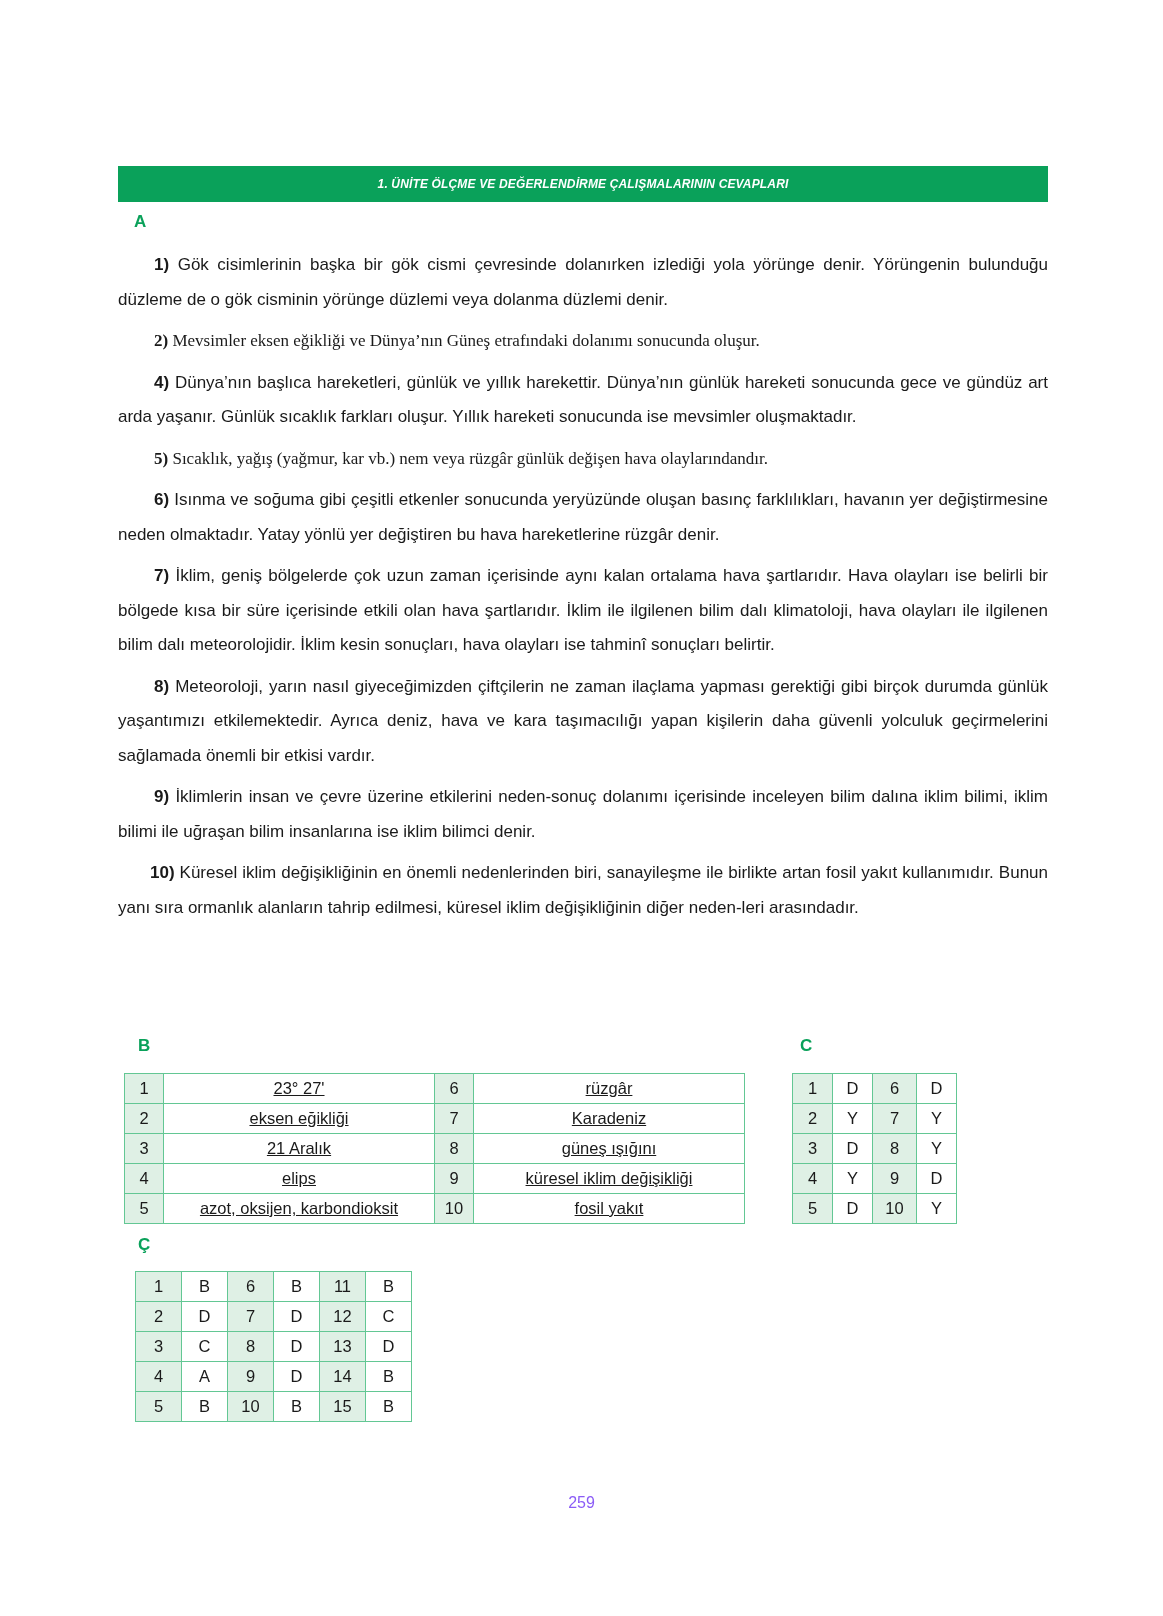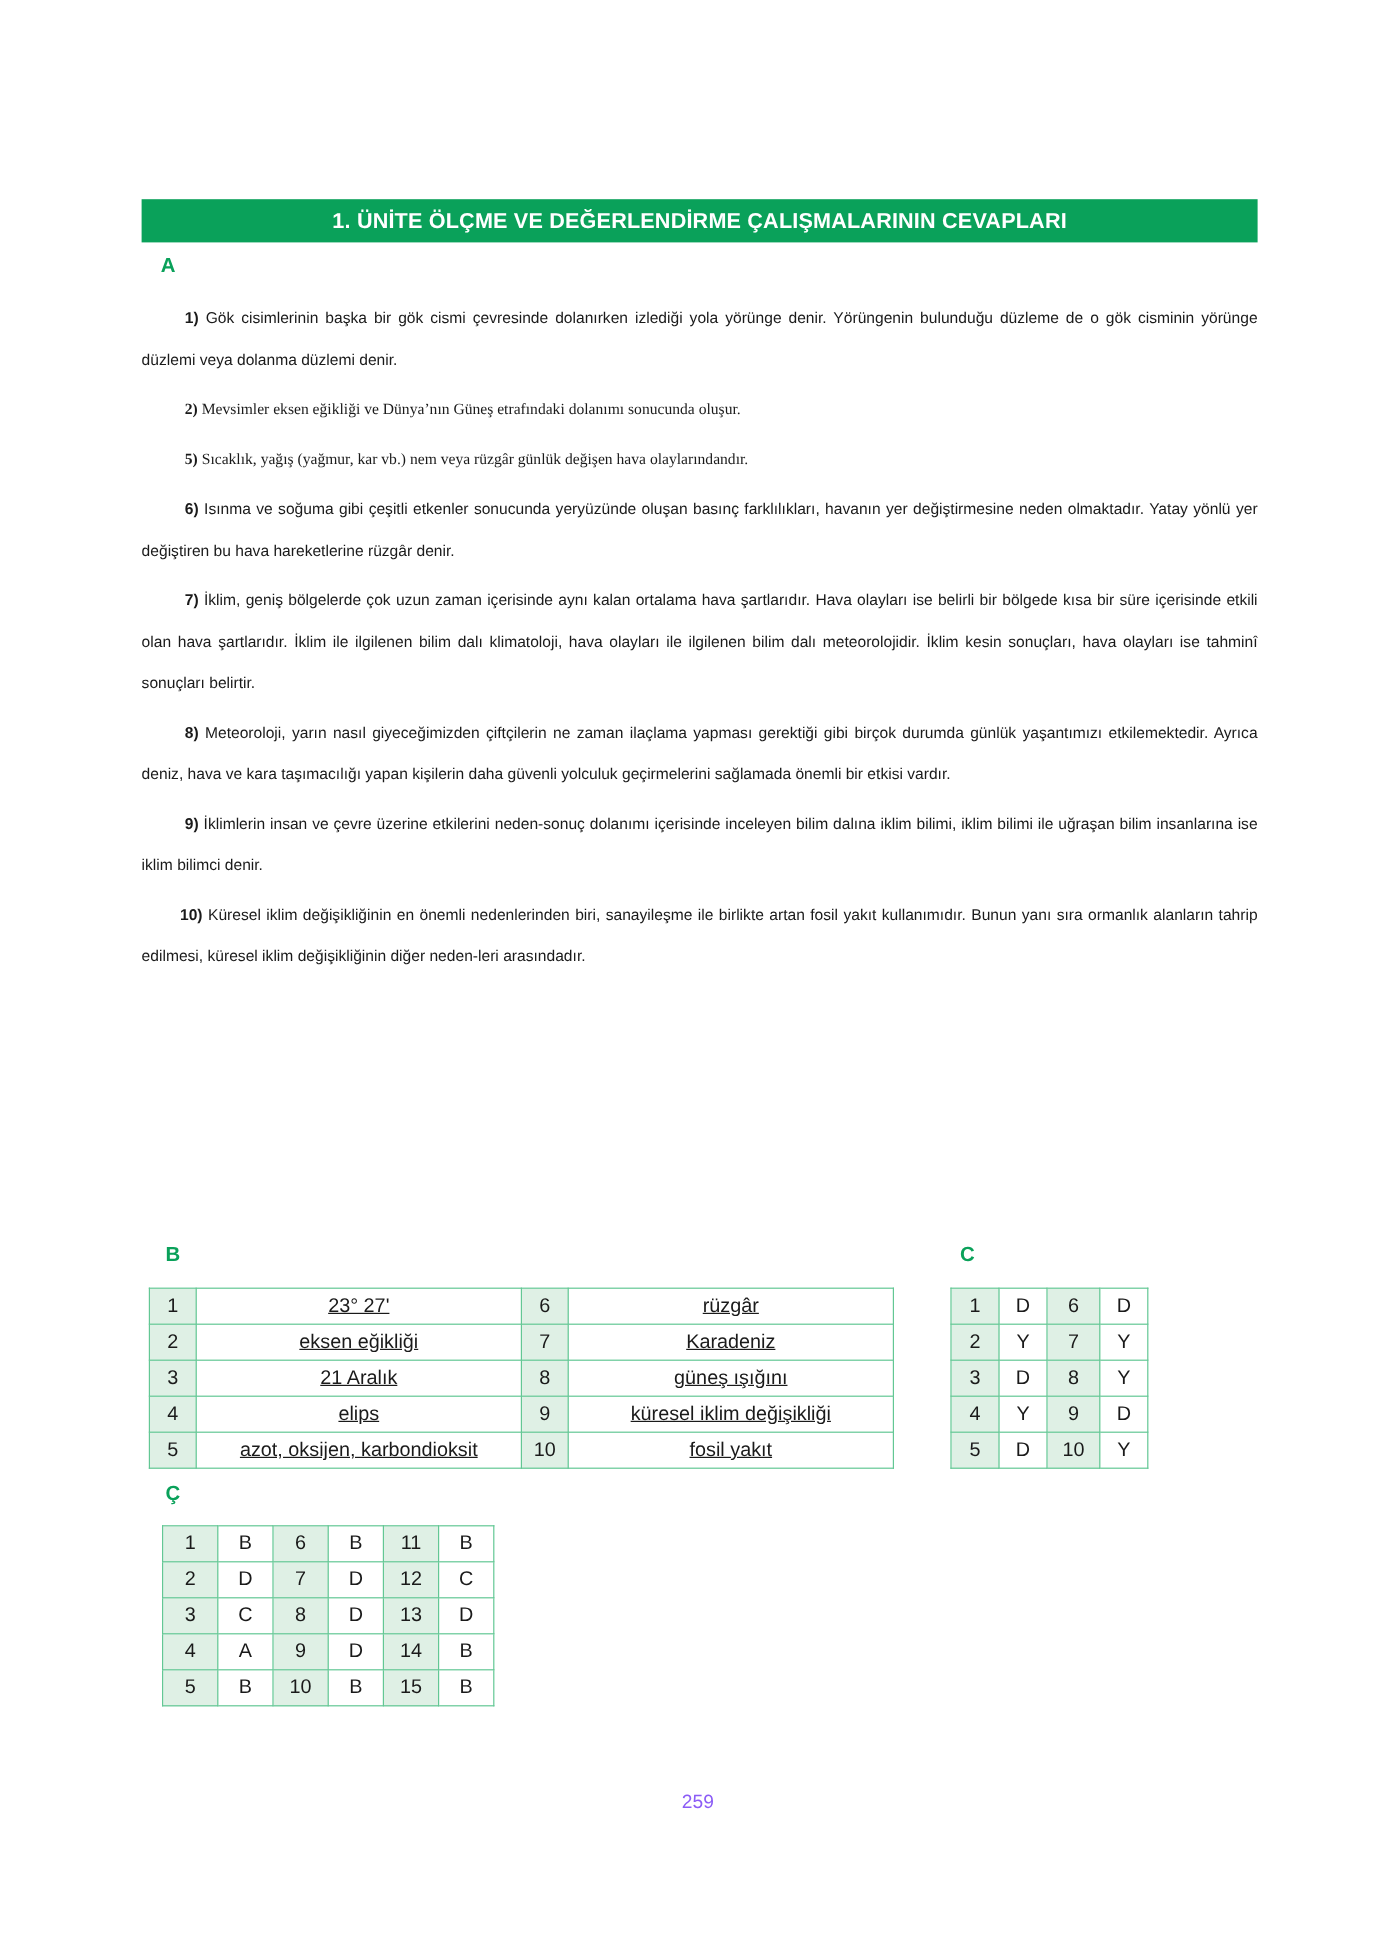--- a/index.html
+++ b/index.html
@@ -28,24 +28,25 @@
     top: 166px;
     width: 930px;
     height: 36px;
     background: #0aa15a;
     display: flex;
     align-items: center;
     justify-content: center;
   }
   .unit-banner-title {
     color: #ffffff;
-    font-size: 18px;
+    font-size: 12px;
     font-weight: bold;
     letter-spacing: 0.15px;
     white-space: nowrap;
+    font-style: italic;
   }
 
   
   .section-letter {
     color: #0aa15a;
     font-size: 17px;
     font-weight: bold;
   }
   #section-a-letter {
     position: absolute;
@@ -69,21 +70,21 @@
   }
 
   
   .answers-a {
     position: absolute;
     left: 118px;
     top: 248px;
     width: 930px;
   }
   .answer-para {
-    font-size: 13px;
+    font-size: 17px;
     line-height: 34.5px;
     color: #1a1a1a;
     margin: 0 0 7px 0;
     text-align: justify;
     text-justify: inter-word;
   }
   .answer-para.nojustify {
     text-align: left;
     font-family: Liberation Serif, serif;
   }
@@ -171,20 +172,21 @@
 
   <div class="unit-banner">
     <span class="unit-banner-title">1. ÜNİTE ÖLÇME VE DEĞERLENDİRME ÇALIŞMALARININ CEVAPLARI</span>
   </div>
 
   <div class="section-letter" id="section-a-letter">A</div>
 
   <div class="answers-a">
     <p class="answer-para"><span class="q-num">1)</span> <span>Gök cisimlerinin başka bir gök cismi çevresinde dolanırken izlediği yola yörünge denir. Yörüngenin bulunduğu düzleme de o gök cisminin yörünge düzlemi veya dolanma düzlemi denir.</span></p>
     <p class="answer-para nojustify"><span class="q-num">2)</span> <span>Mevsimler eksen eğikliği ve Dünya’nın Güneş etrafındaki dolanımı sonucunda oluşur.</span></p>
+    <p class="answer-para"><span class="q-num">4)</span> <span>Dünya’nın başlıca hareketleri, günlük ve yıllık harekettir. Dünya’nın günlük hareketi sonucunda gece ve gündüz art arda yaşanır. Günlük sıcaklık farkları oluşur. Yıllık hareketi sonucunda ise mevsimler oluşmaktadır.</span></p>
     <p class="answer-para nojustify"><span class="q-num">5)</span> <span>Sıcaklık, yağış (yağmur, kar vb.) nem veya rüzgâr günlük değişen hava olaylarındandır.</span></p>
     <p class="answer-para"><span class="q-num">6)</span> <span>Isınma ve soğuma gibi çeşitli etkenler sonucunda yeryüzünde oluşan basınç farklılıkları, havanın yer değiştirmesine neden olmaktadır. Yatay yönlü yer değiştiren bu hava hareketlerine rüzgâr denir.</span></p>
     <p class="answer-para"><span class="q-num">7)</span> <span>İklim, geniş bölgelerde çok uzun zaman içerisinde aynı kalan ortalama hava şartlarıdır. Hava olayları ise belirli bir bölgede kısa bir süre içerisinde etkili olan hava şartlarıdır. İklim ile ilgilenen bilim dalı klimatoloji, hava olayları ile ilgilenen bilim dalı meteorolojidir. İklim kesin sonuçları, hava olayları ise tahminî sonuçları belirtir.</span></p>
     <p class="answer-para"><span class="q-num">8)</span> <span>Meteoroloji, yarın nasıl giyeceğimizden çiftçilerin ne zaman ilaçlama yapması gerektiği gibi birçok durumda  günlük yaşantımızı etkilemektedir. Ayrıca deniz, hava ve kara taşımacılığı yapan kişilerin daha güvenli yolculuk geçirmelerini sağlamada önemli bir etkisi vardır.</span></p>
     <p class="answer-para"><span class="q-num">9)</span> <span>İklimlerin insan ve çevre üzerine etkilerini neden-sonuç dolanımı içerisinde inceleyen bilim dalına iklim bilimi, iklim bilimi ile uğraşan bilim insanlarına ise iklim bilimci denir.</span></p>
     <p class="answer-para"><span class="q-num narrow">10)</span> <span>Küresel iklim değişikliğinin en önemli nedenlerinden biri, sanayileşme ile birlikte artan fosil yakıt kullanımıdır. Bunun yanı sıra ormanlık alanların tahrip edilmesi, küresel iklim değişikliğinin diğer neden-leri arasındadır.</span></p>
   </div>
 
   <div class="section-letter" id="section-b-letter">B</div>
 

